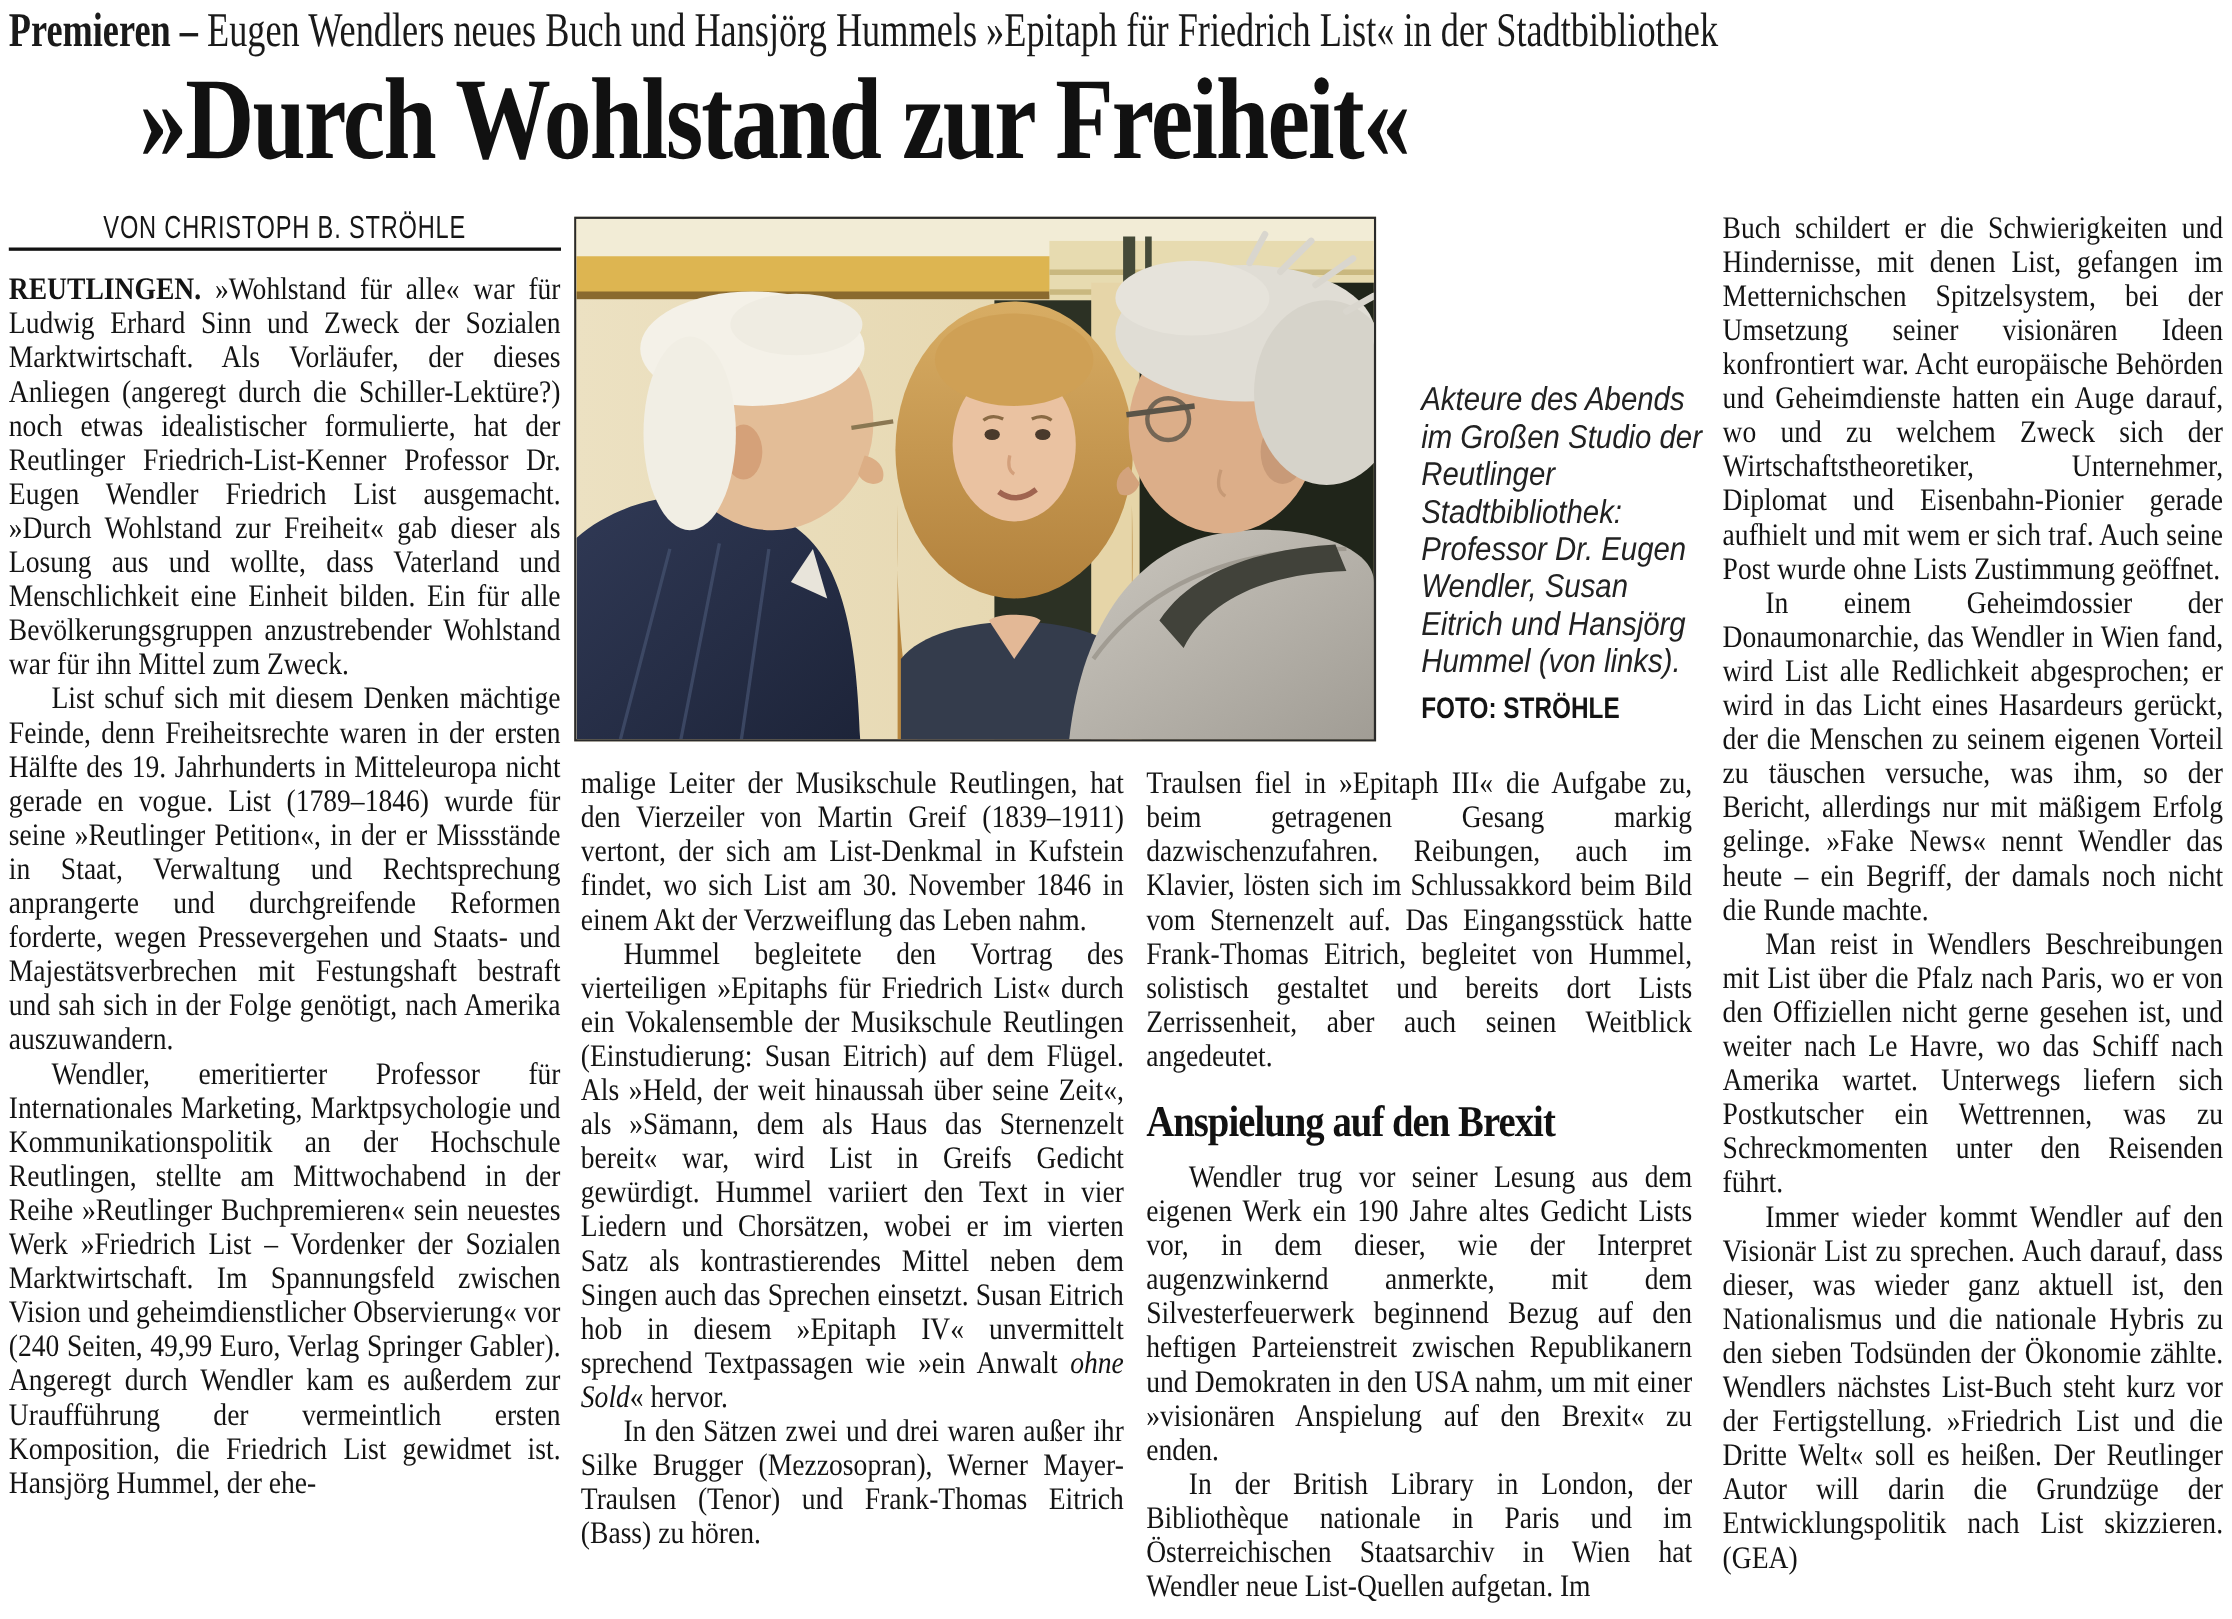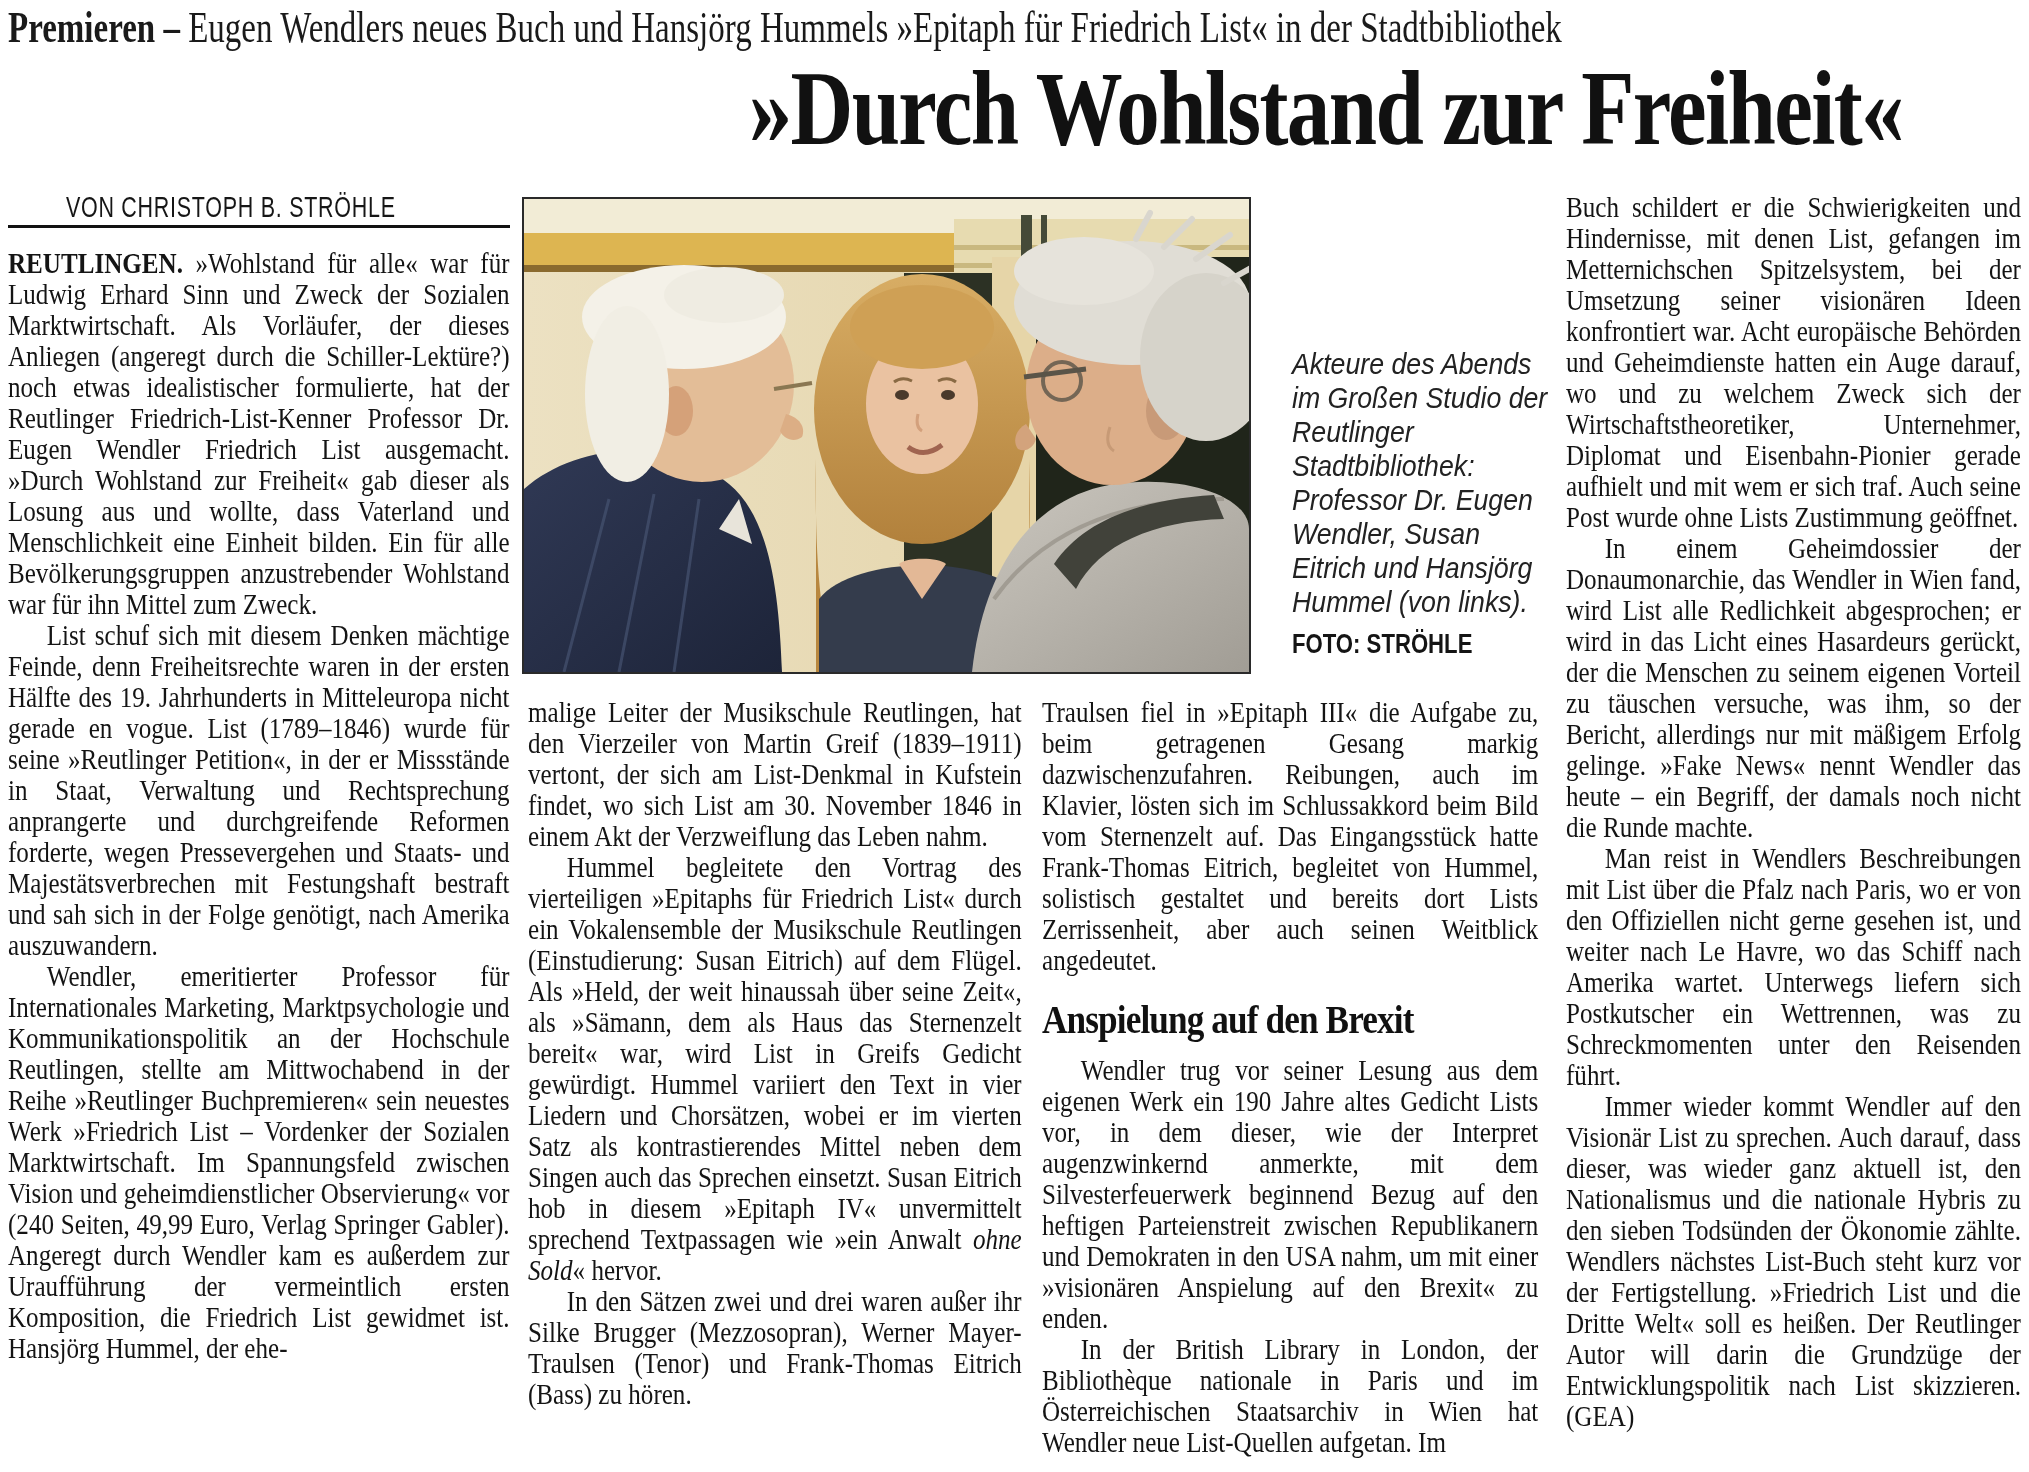--- a/index.html
+++ b/index.html
@@ -9,28 +9,28 @@
     font-family:"Liberation Serif", serif;
   }
   
   .kicker{position:absolute;left:8px;top:2px;white-space:nowrap;}
   .kicker-inner{
     display:inline-block;transform:scaleX(0.75);transform-origin:left center;
     font-size:44px;line-height:52px;white-space:nowrap;
   }
   .kicker-hl{font-weight:700;}
   
-  .headline{position:absolute;left:0;top:54px;width:2029px;text-align:right;}
+  .headline{position:absolute;left:0;top:54px;width:2029px;text-align:left;}
   .headline-inner{
     display:inline-block;transform:scaleX(0.82);transform-origin:center top;
     font-weight:700;font-size:106px;line-height:110px;letter-spacing:-2px;white-space:nowrap;
     color:#111;
   }
   
-  .byline{position:absolute;left:8px;top:192px;width:502px;text-decoration:underline;}
+  .byline{position:absolute;left:8px;top:192px;width:502px;text-align:center;text-decoration:underline;}
   .byline-inner{
     display:inline-block;transform:scaleX(0.74);transform-origin:center top;
     font-family:"Liberation Sans", sans-serif;font-size:29px;line-height:30px;
     letter-spacing:1px;color:#161616;white-space:nowrap;
   }
   .byline-rule{position:absolute;left:8px;top:225px;width:502px;height:3px;background:#111;}
   
   .col{
     position:absolute;overflow:hidden;
     font-size:28.5px;line-height:31px;text-align:justify;color:#141414;

